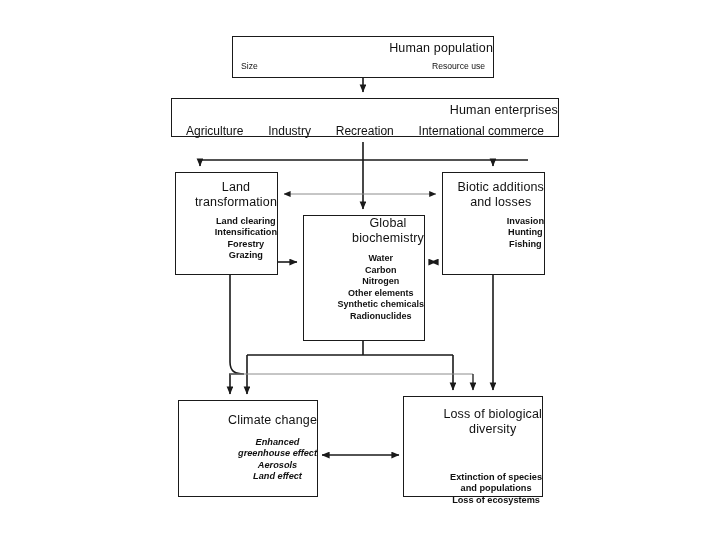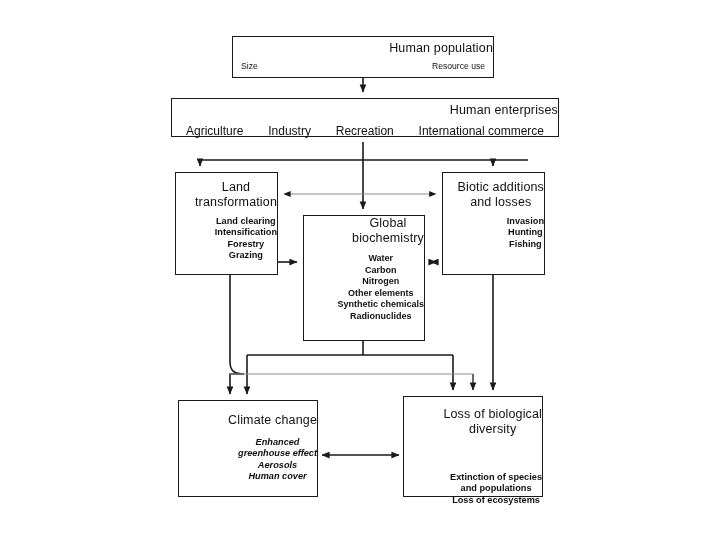--- a/index.html
+++ b/index.html
@@ -225,21 +225,21 @@
       <div>Radionuclides</div>
     </div>
   </div>
 
   <div class="node" id="node-climate">
     <div class="node-title">Climate change</div>
     <div class="node-items">
       <div>Enhanced
 greenhouse effect</div>
       <div>Aerosols</div>
-      <div>Human cover</div>
+      <div>Land effect</div>
     </div>
   </div>
 
   <div class="node" id="node-biodiversity">
     <div class="node-title">Loss of biological
 diversity</div>
     <div class="node-items">
       <div>Extinction of species
 and populations</div>
       <div>Loss of ecosystems</div>

